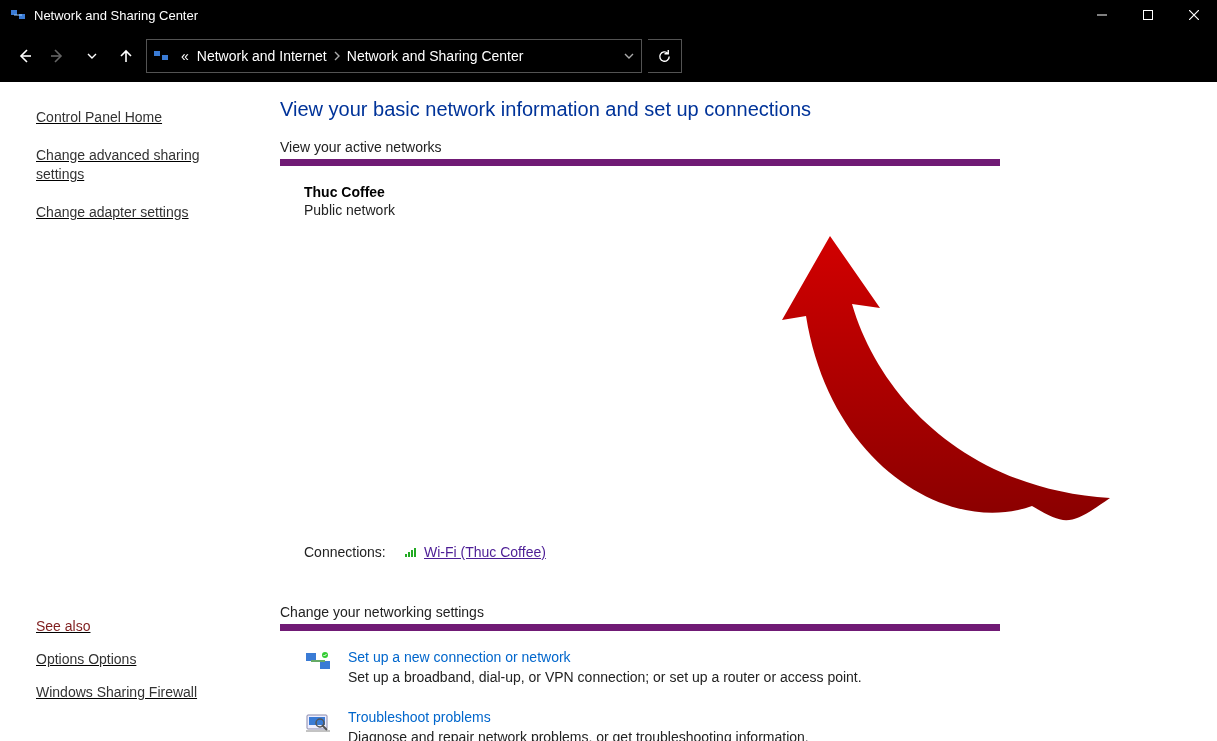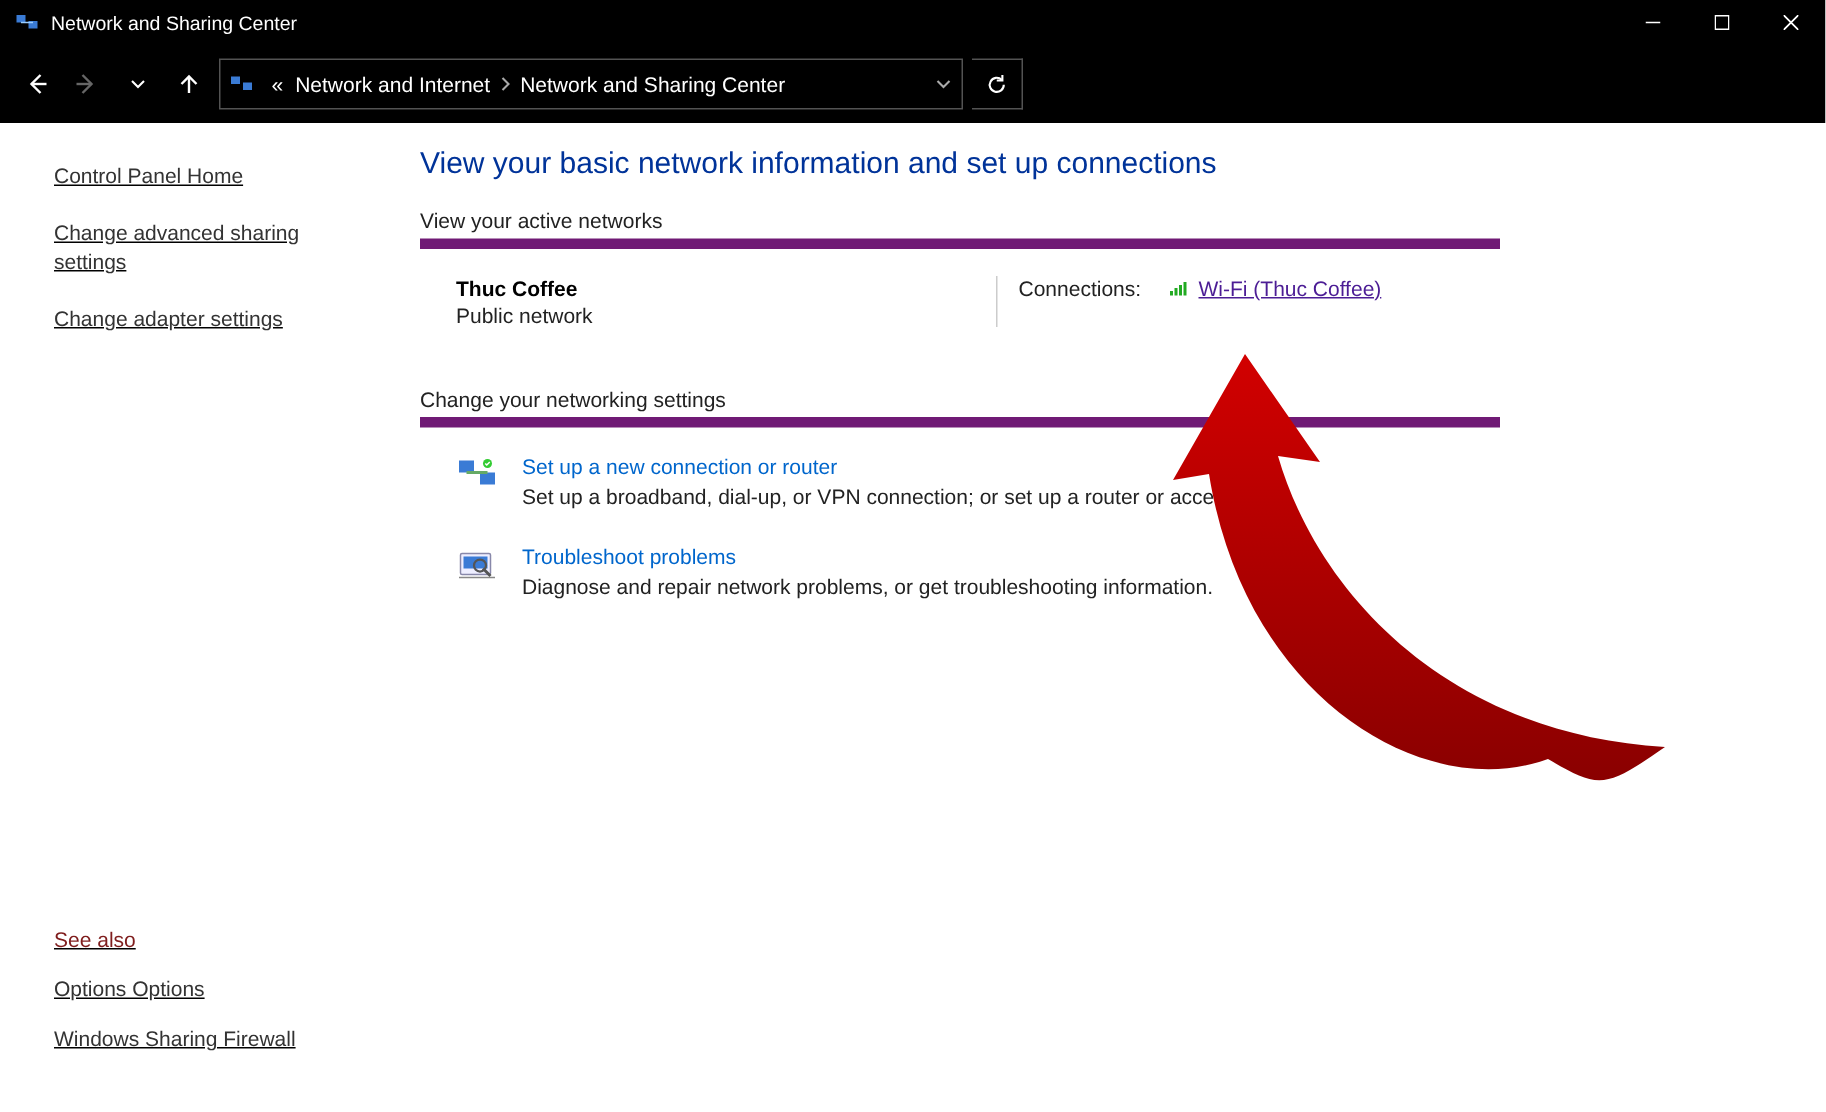--- a/index.html
+++ b/index.html
@@ -113,20 +113,21 @@
   }
   .section-header {
     font-size:14px; color:#222;
     border-bottom:7px solid #701a75;
     padding-bottom:4px; margin-bottom:18px;
     width: 720px;
   }
   .network-block {
     display:flex; width:720px; margin-bottom:40px;
     padding-left:24px;
+    flex-direction:column;
   }
   .network-left { flex:0 0 360px; }
   .network-left .net-name { font-weight:600; font-size:14px; color:#000; }
   .network-left .net-type { font-size:14px; color:#222; margin-top:2px;}
   .network-divider { width:1px; background:#ccc; margin:0 14px 0 0; align-self:stretch; }
   .network-right { flex:1; font-size:14px; }
   .network-right .row { display:flex; margin-bottom:4px; align-items:center;}
   .network-right .label { width:100px; color:#222; }
   .network-right .value { color:#222; }
   .network-right a { color:#4c1d95; text-decoration:underline; cursor:pointer; }
@@ -275,21 +276,21 @@
         <span class="set-icon">
           <svg width="28" height="24" viewBox="0 0 28 24">
               <rect x="2" y="2" width="10" height="8" fill="#3a7bd5"></rect>
               <rect x="16" y="10" width="10" height="8" fill="#3a7bd5"></rect>
               <path d="M7 10 L21 10" stroke="#6a6" stroke-width="2"></path>
               <circle cx="21" cy="4" r="3" fill="#3c3"></circle>
               <path d="M19.5 4 L20.5 5 L22.5 3" stroke="#fff" stroke-width="1" fill="none"></path>
             </svg>
         </span>
         <div class="set-text">
-          <div class="set-title">Set up a new connection or router</div>
+          <div class="set-title">Set up a new connection or network</div>
           <div class="set-desc">Set up a broadband, dial-up, or VPN connection; or set up a router or access point.</div>
         </div>
       </div>
       <div class="setting-item">
         <span class="set-icon">
           <svg width="28" height="24" viewBox="0 0 28 24">
               <rect x="3" y="4" width="20" height="14" rx="1" fill="#eef" stroke="#88a"></rect>
               <rect x="5" y="6" width="16" height="8" fill="#3a7bd5"></rect>
               <path d="M2 20 h24" stroke="#888"></path>
               <path d="M18 14 L23 19" stroke="#555" stroke-width="2"></path>

